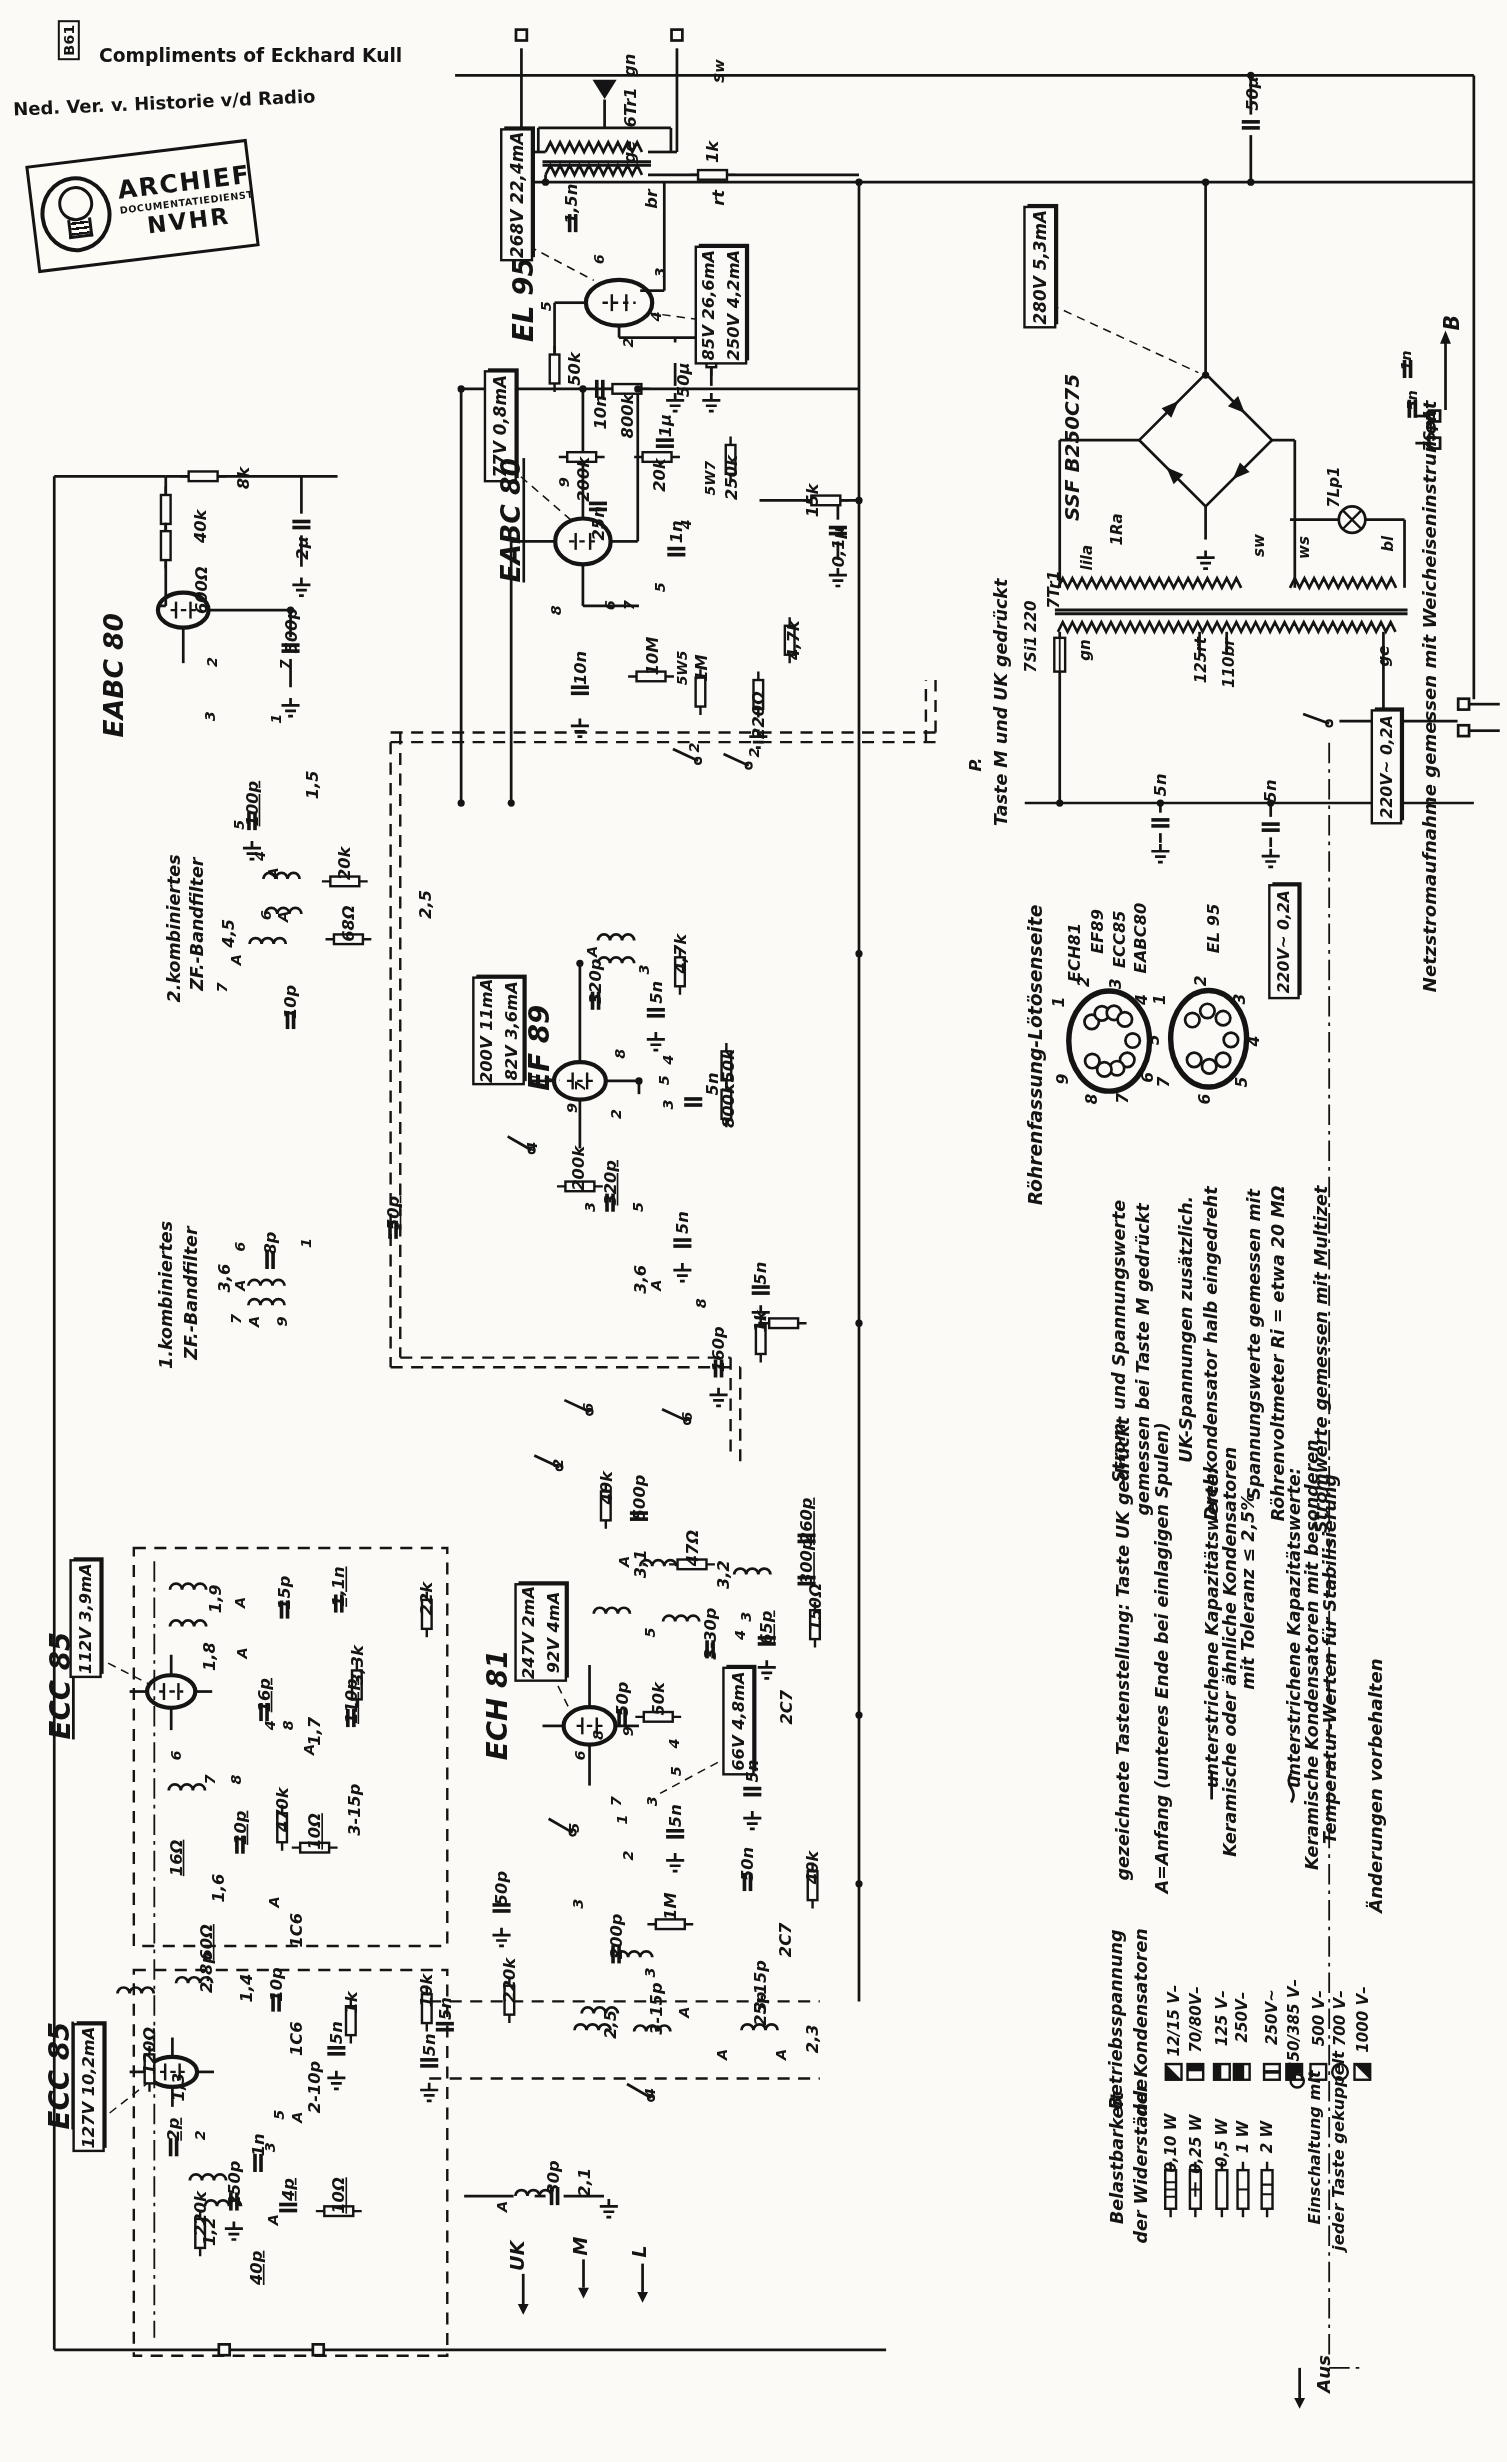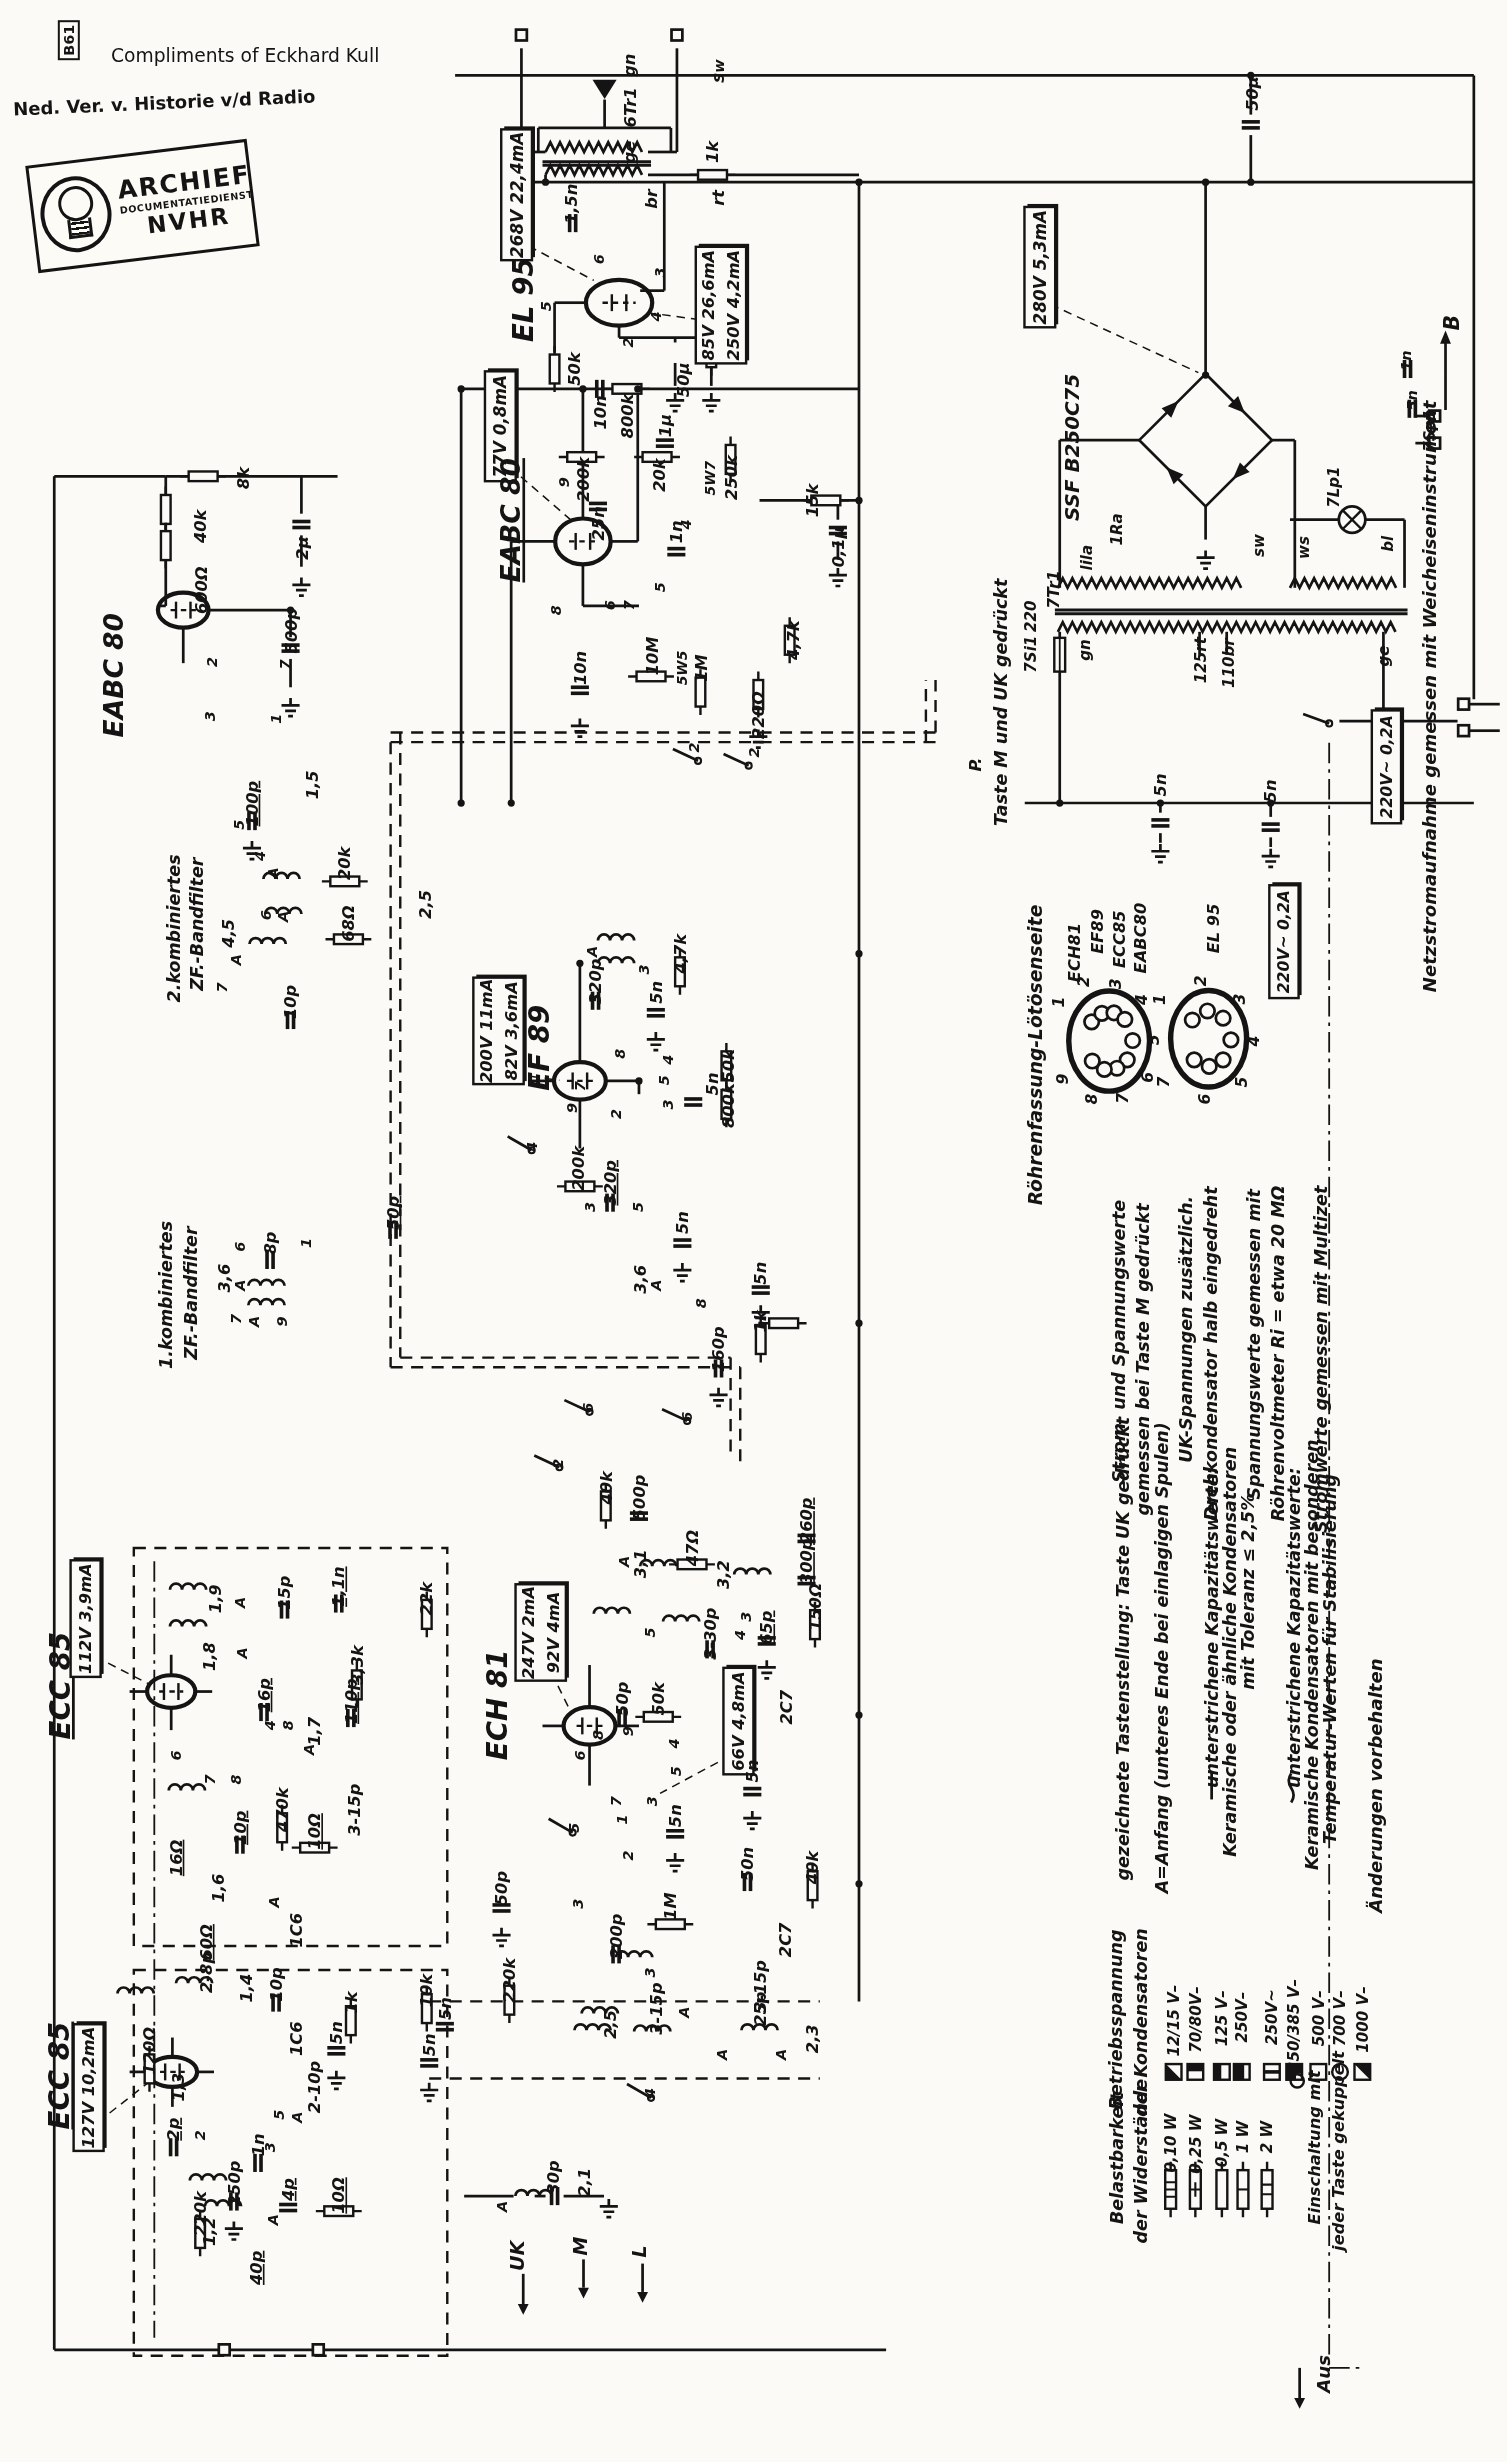--- a/index.html
+++ b/index.html
@@ -1,20 +1,20 @@
 <!DOCTYPE html>
 <html style="font-size:9.6px"><head>
 <meta charset="utf-8">
 <style>
   html,body{margin:0;padding:0;background:#e8e8e4;}
   .page{position:relative;width:1507px;height:2462px;background:#fbfaf6;overflow:hidden;
         font-family:"DejaVu Sans",sans-serif;color:#141414;}
   .hdr-code{position:absolute;left:49px;top:29px;border:2.4px solid #141414;padding:1.2px 2.4px;
             transform:rotate(-90deg);transform-origin:center;font-weight:bold;font-size:14.5px;}
-  .hdr-comp{position:absolute;left:99px;top:45px;font-size:18.7px;font-weight:normal;margin-left:12px;}
+  .hdr-comp{position:absolute;left:99px;top:45px;font-size:18.7px;font-weight:bold;}
   .hdr-org{position:absolute;left:13.3px;top:92px;font-size:18px;font-weight:bold;transform:rotate(-2.5deg);}
   .stamp{position:absolute;left:31px;top:152px;width:217px;height:102px;transform:rotate(-7deg);
          border:3.6px solid #141414;background:rgba(251,250,246,.85);display:flex;align-items:center;}
   .stamp-in{display:flex;align-items:center;gap:8.4px;padding:3.6px 6px;width:100%;}
   .stamp-logo{width:63px;height:68px;border:4.2px solid #141414;border-radius:50%;position:relative;flex:0 0 auto;}
   .bulb{position:absolute;left:14.5px;top:6px;width:29px;height:29px;border:3.6px solid #141414;border-radius:50%;}
   .bulb-base{position:absolute;left:22px;top:39px;width:18px;height:15.7px;border:3px solid #141414;
              border-top:none;background:repeating-linear-gradient(0deg,#141414 0 2.4px,transparent 2.4px 5.4px);}
   .stamp-txt{text-align:center;flex:1;}
   .s1{font-size:25px;font-weight:bold;letter-spacing:1.8px;}

